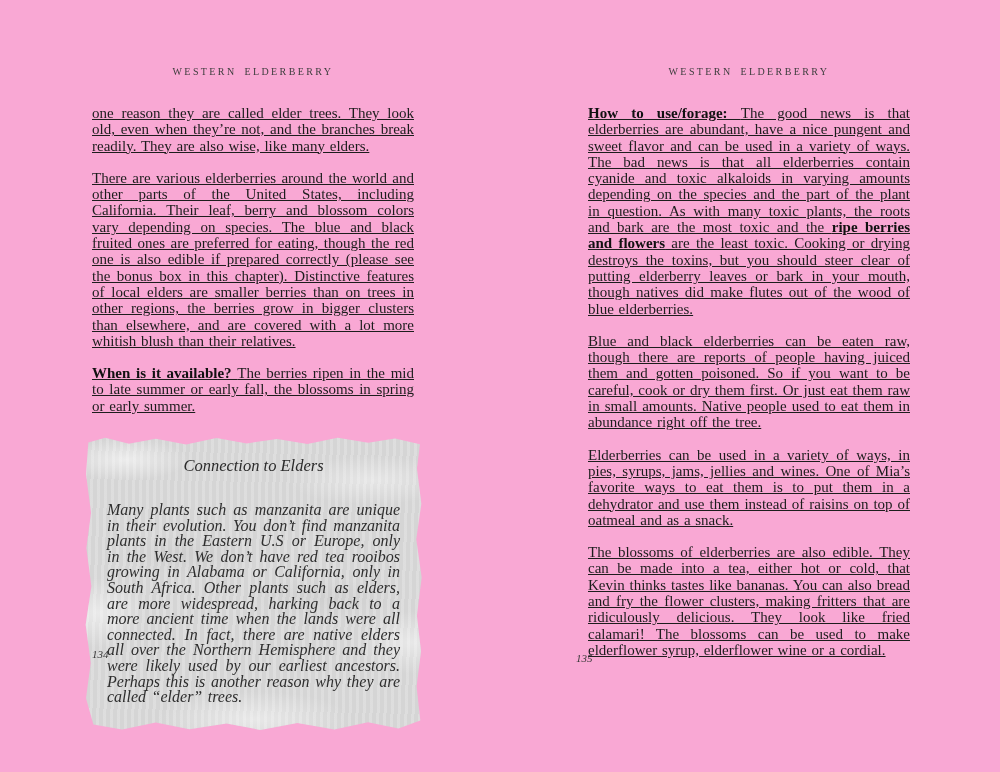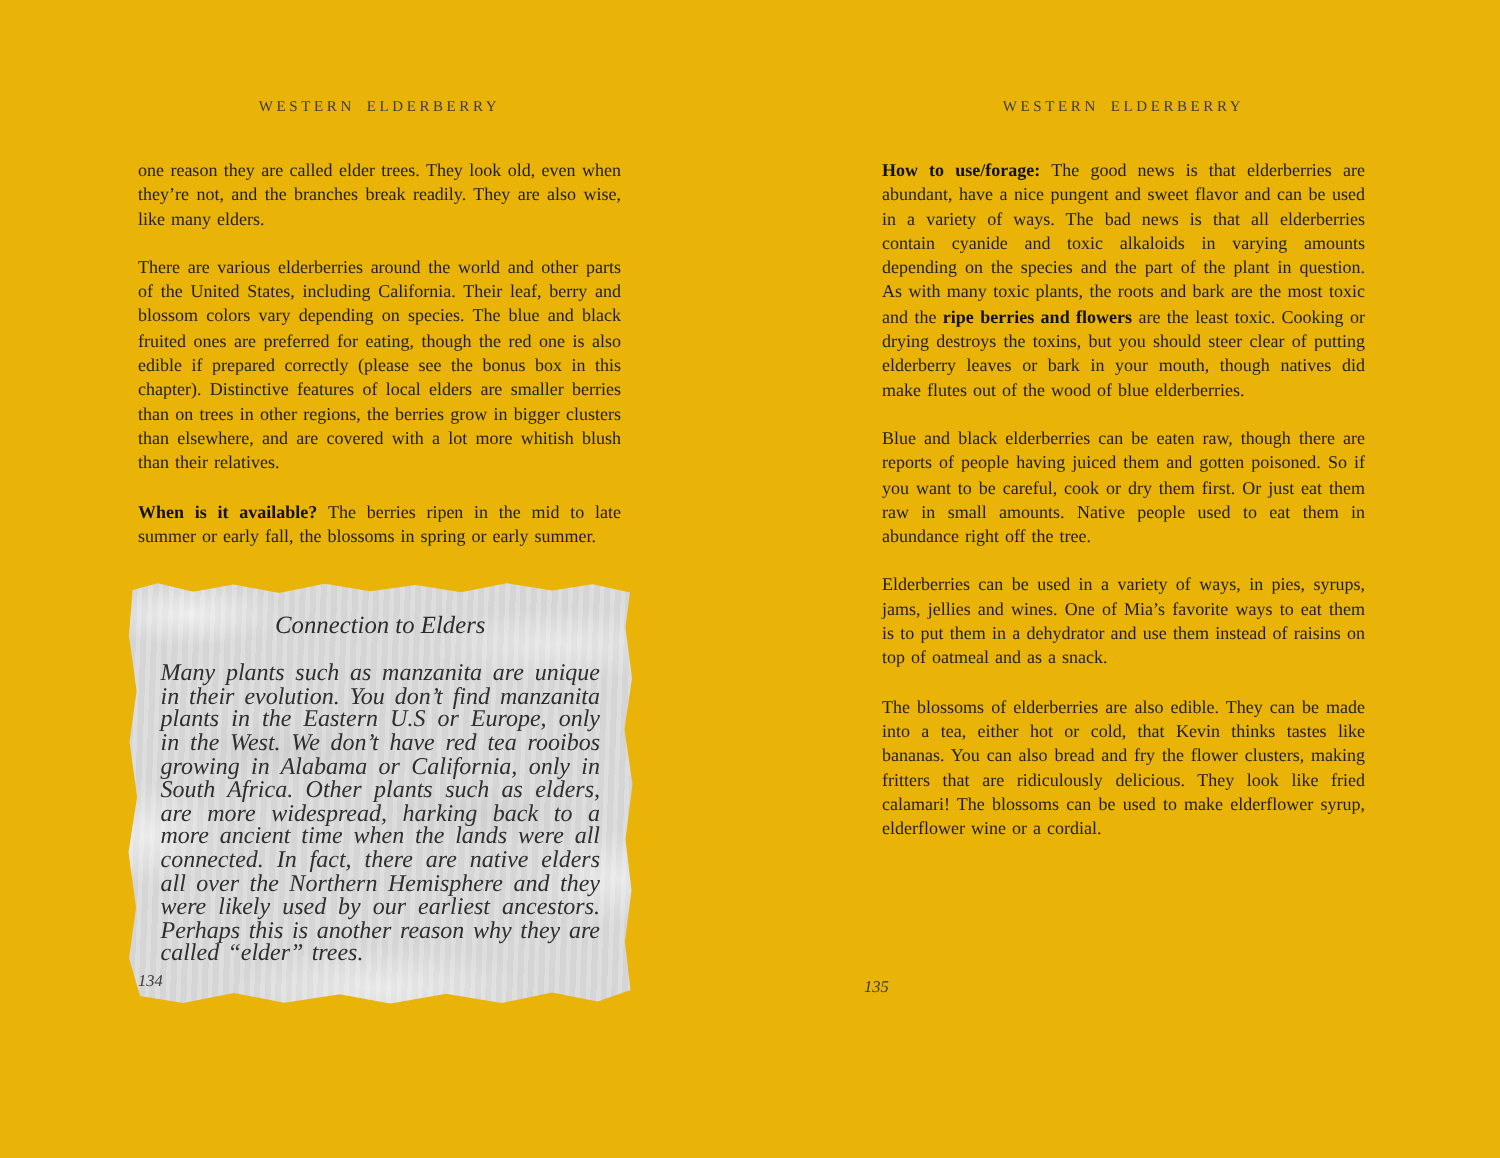--- a/index.html
+++ b/index.html
@@ -2,43 +2,44 @@
 <html><head>
 <meta charset="utf-8">
 <style>
   * { margin: 0; padding: 0; box-sizing: border-box; }
   html, body { width: 1000px; height: 772px; background: #ffffff; overflow: hidden; }
   body {
     position: relative;
     font-family: "Liberation Serif", "DejaVu Serif", serif;
     color: #1c1c1c;
   }
-  .sheet { position: absolute; inset: 0; background: #eab308; }
+  .sheet { position: absolute; inset: 0; background: #f9a8d4; }
 
   .page { position: absolute; top: 66px; width: 322px; }
   .page-left  { left: 92px; }
   .page-right { left: 588px; }
 
   .running-head {
     text-align: center;
     font-size: 10px;
     letter-spacing: 2.4px;
     word-spacing: 3px;
     color: #3d3d3d;
     margin-bottom: 28px;
     font-weight: 400;
   }
 
   .page-body p {
     text-align: justify;
-    font-size: 12px;
+    font-size: 15px;
     line-height: 16.3px;
     color: #1d1d1d;
     margin: 0 0 16px 0;
     word-spacing: 1px;
+    text-decoration: underline;
   }
   .page-body p strong { font-weight: 700; color: #111; }
 
   .connection-box {
     position: relative;
     margin: 22px 0 0 -7px;
     width: 337px;
     padding: 20px 22px 26px 22px;
     background-color: #d9d9d9;
     background-image:
@@ -57,21 +58,21 @@
       98.4% 85%, 99.5% 96.5%, 93% 99.2%, 84% 97.1%, 74% 99.6%, 63% 97.4%,
       52% 99.7%, 42% 97.5%, 31% 99.5%, 21% 97.2%, 11% 99.6%, 2.5% 97.9%,
       0.3% 89%, 1.7% 77%, 0.2% 64%, 1.9% 51%, 0.4% 38%, 1.8% 26%, 0.3% 13%
     );
   }
   .connection-box .box-title {
     text-align: center;
     font-style: italic;
     font-size: 16.5px;
     color: #2b2b2b;
-    margin-bottom: 14px;
+    margin-bottom: 26px;
     font-weight: 400;
   }
   .connection-box .box-body {
     font-style: italic;
     font-size: 16px;
     line-height: 15.6px;
     text-align: justify;
     color: #2e2e2e;
     word-spacing: 1.5px;
   }

